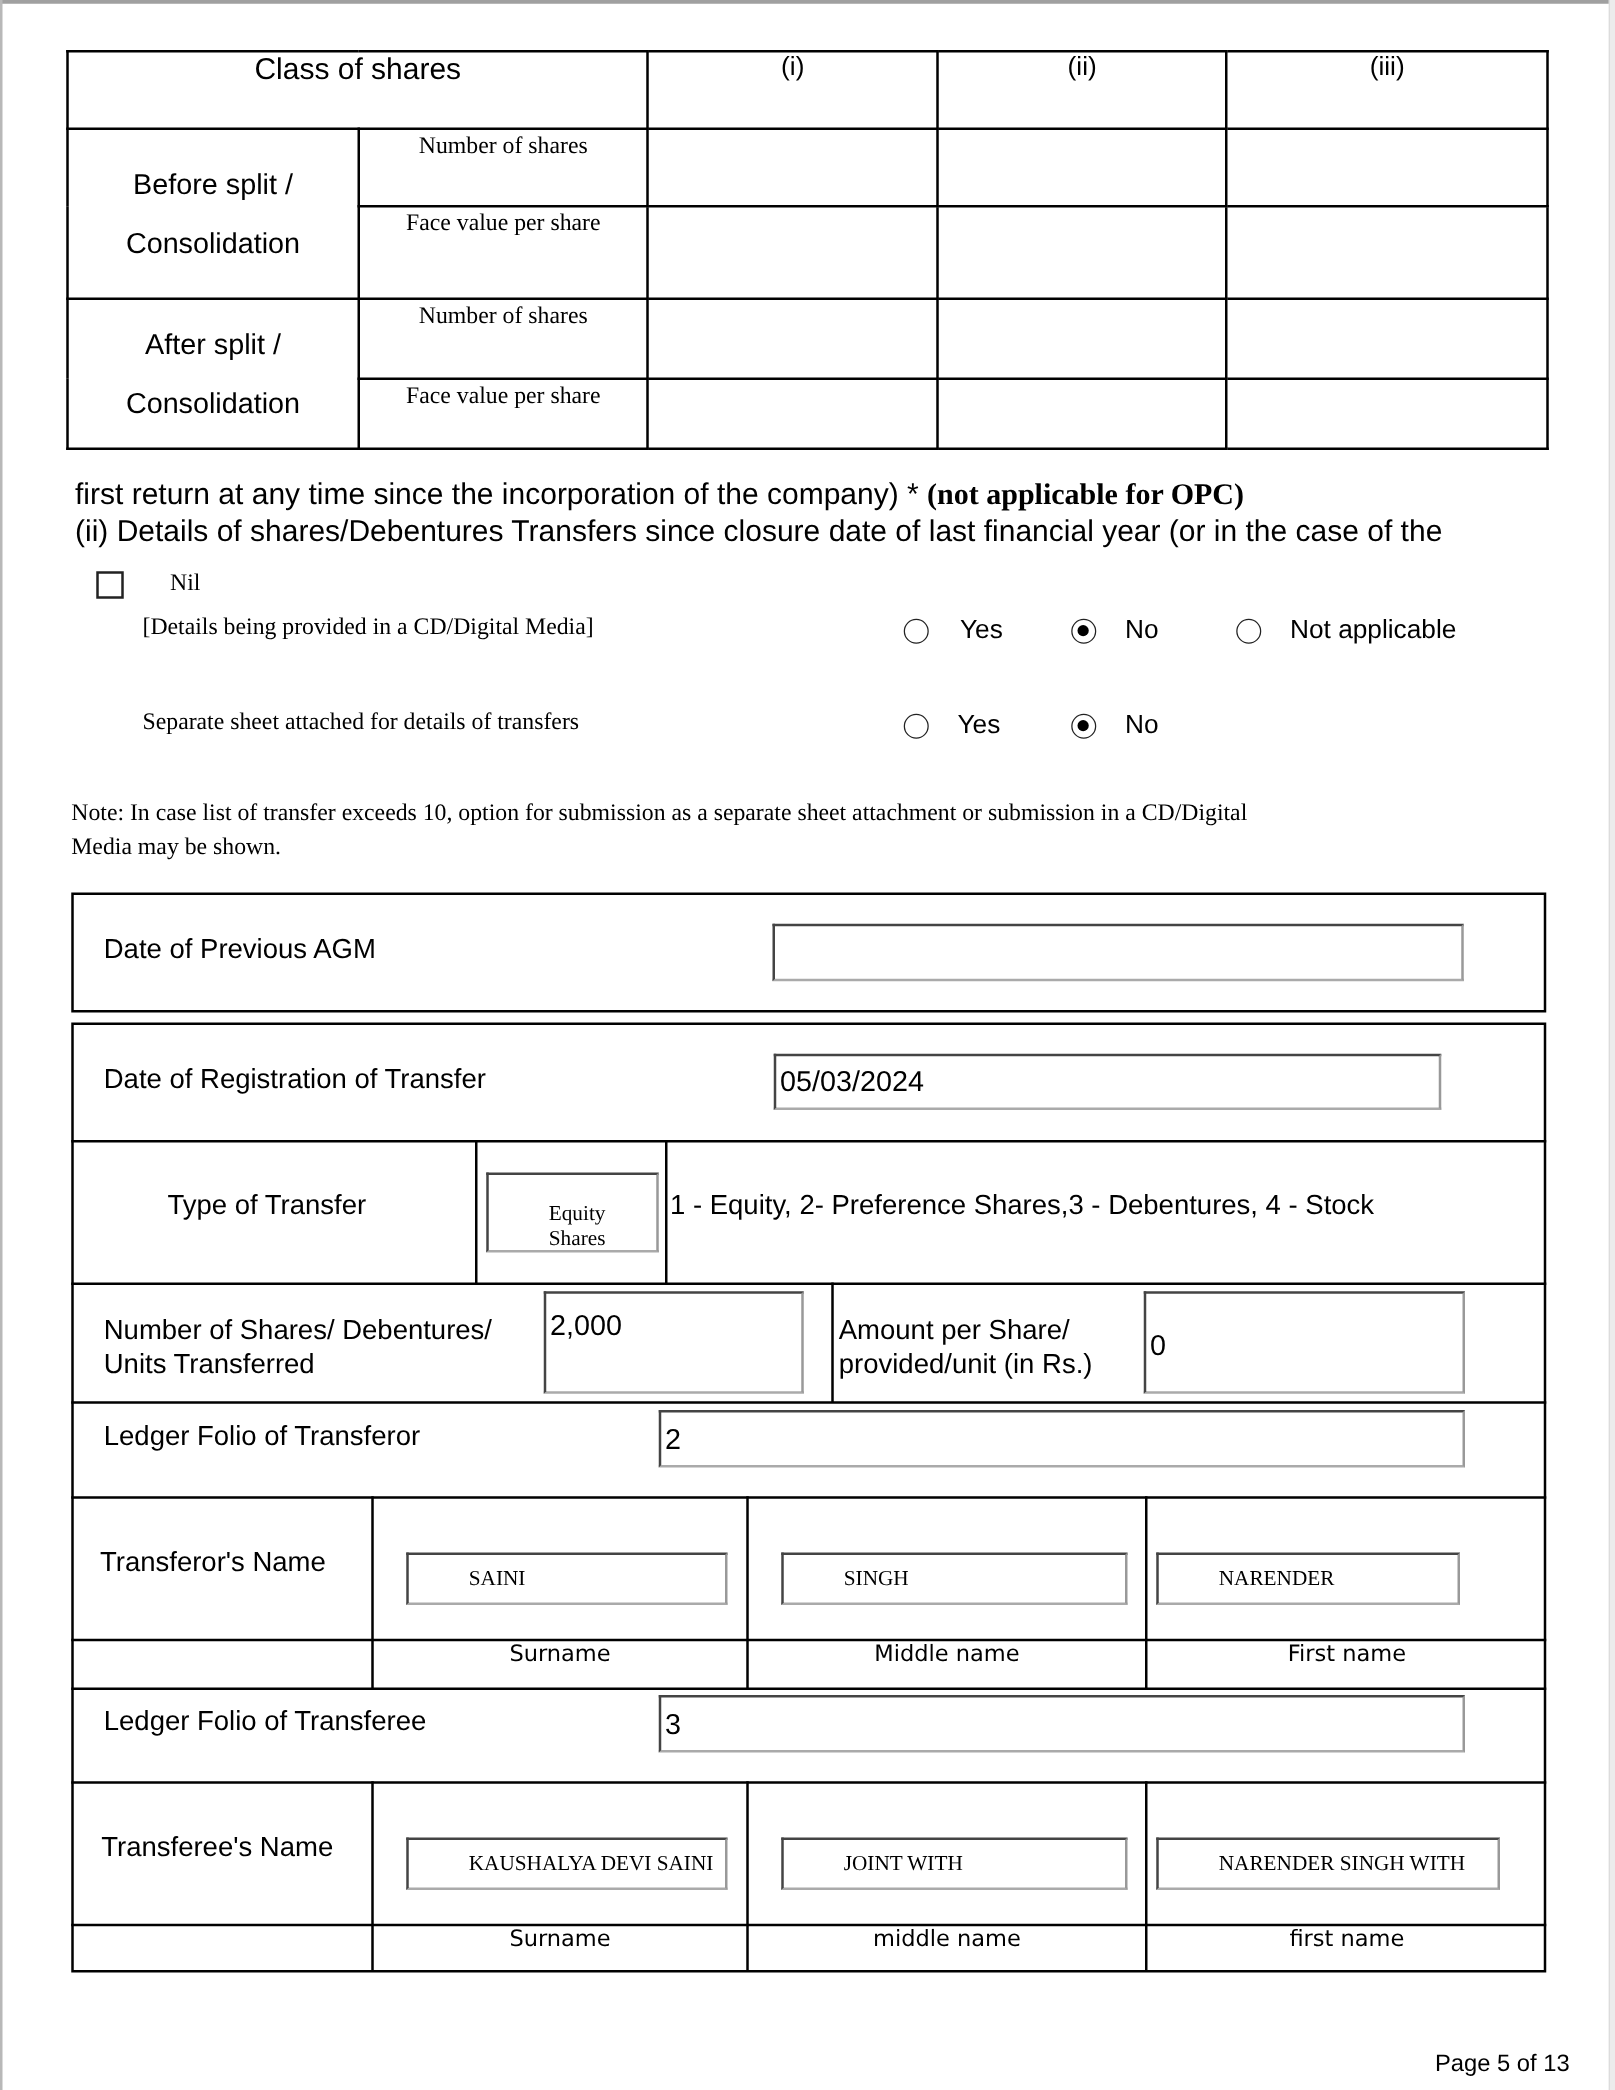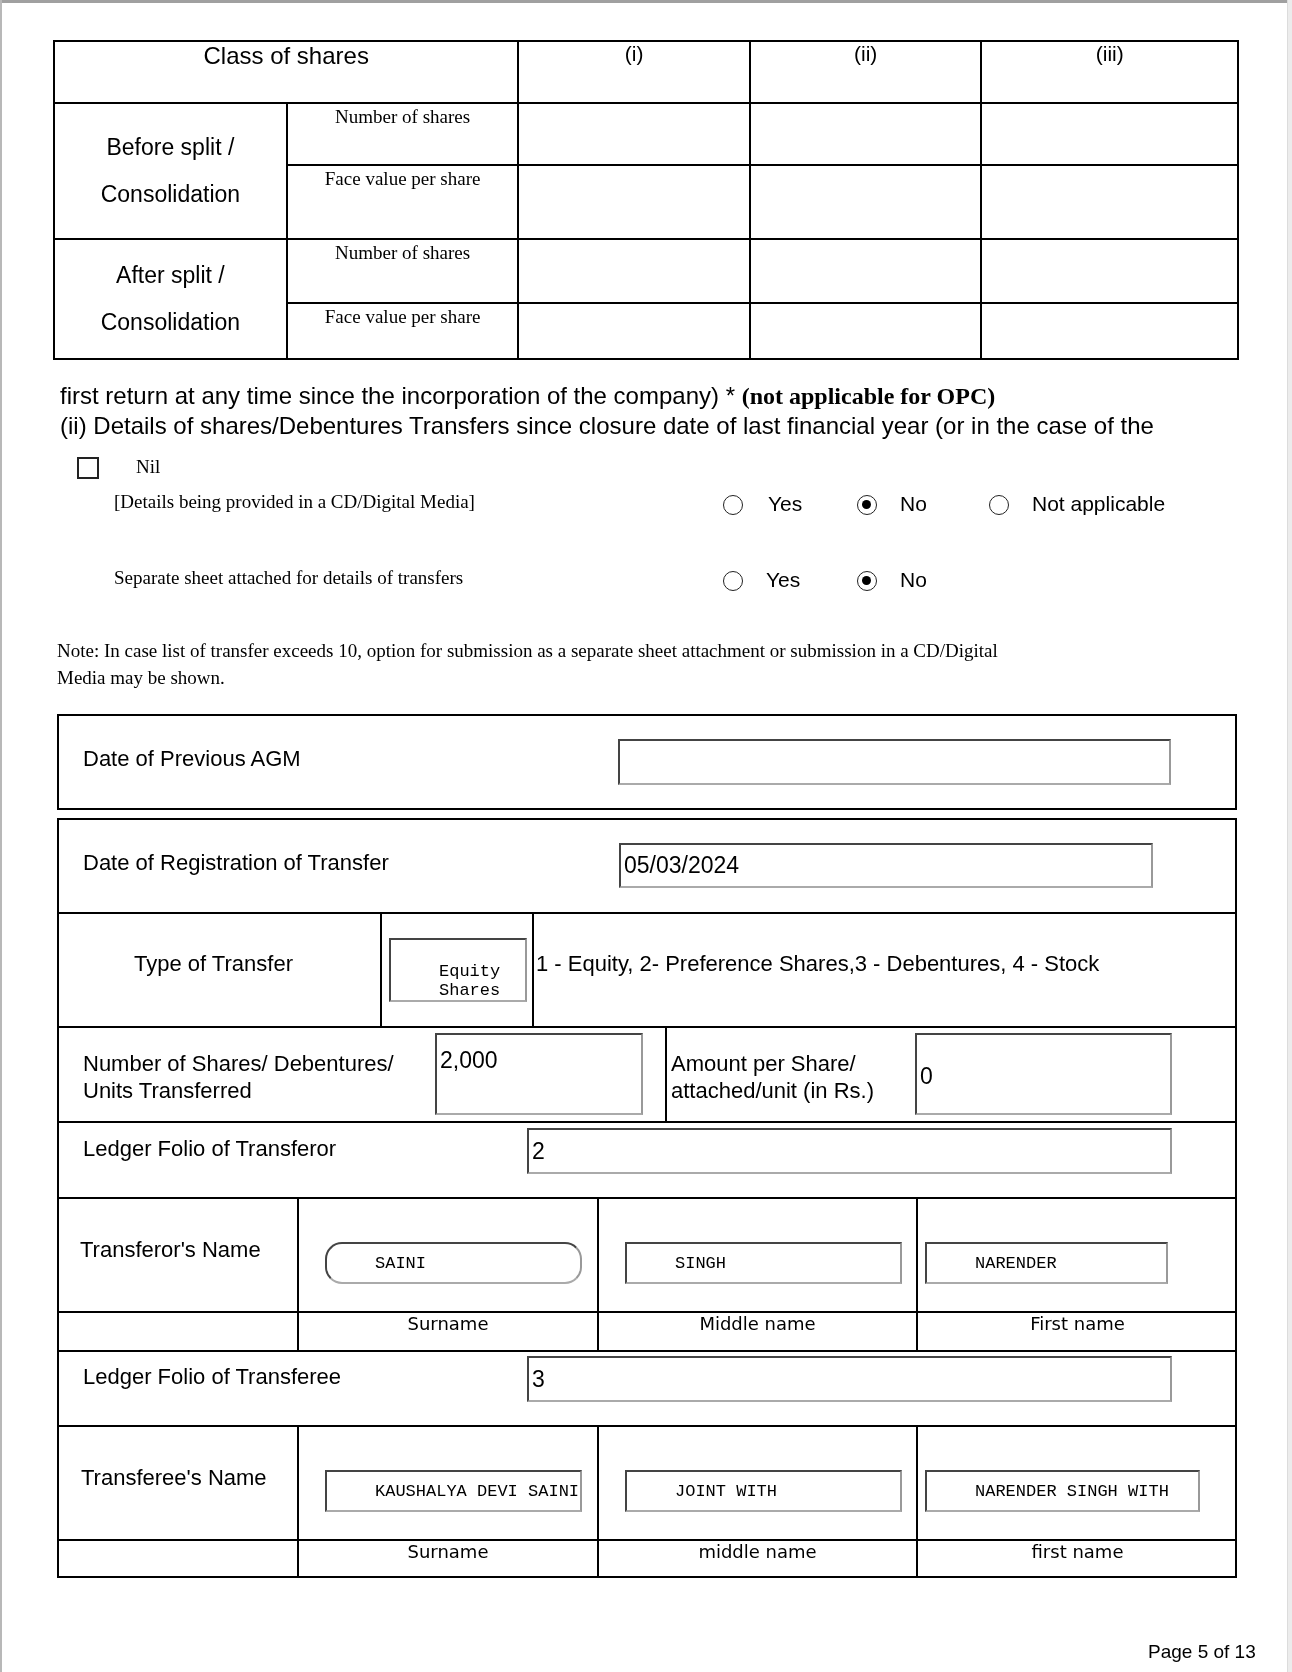--- a/index.html
+++ b/index.html
@@ -24,21 +24,21 @@
   .sublabel { font-family: "Liberation Serif", serif; font-size: 19px; padding-top: 2px !important; }
 
   .section-title { font-size: 24px; line-height: 29px; }
   .txt { font-family: Liberation Serif, serif; font-size: 19px; }
   .lbl { font-size: 22px; }
   .radio { position: absolute; width: 20px; height: 20px; border: 1.5px solid #222; border-radius: 50%; box-sizing: border-box; background: #fff; }
   .radio.on::after { content: ""; position: absolute; left: 4px; top: 4px; width: 9px; height: 9px; border-radius: 50%; background: #000; }
   .checkbox { position: absolute; width: 22px; height: 22px; border: 2px solid #222; box-sizing: border-box; background: #fff; }
   .box { position: absolute; border: 2px solid #000; box-sizing: border-box; }
   .field { position: absolute; box-sizing: border-box; border: 2px solid #444; border-bottom-color: #aaa; border-right-color: #999; background: #fff; padding-left: 3px; font-size: 23px; display: flex; align-items: center; }
-  .field.sm { font-family: Liberation Mono, monospace; font-size: 17px; padding-left: 48px; }
+  .field.sm { font-family: Liberation Serif, serif; font-size: 17px; padding-left: 48px; }
   .caption { position: absolute; font-family: "DejaVu Sans", sans-serif; font-size: 18px; text-align: center; }
 </style>
 </head>
 <body>
 
 <div class="topbar"></div>
 <div class="leftbar"></div>
 <div class="rightbar"></div>
 
 <table class="shares">
@@ -136,34 +136,34 @@
 
 <div class="line" style="left:57px; top:1026px; width:1180px; height:2px;"></div>
 <div class="abs lbl" style="left:83px; top:1050px; line-height:27px;">
   <div>Number of Shares/ Debentures/</div>
   <div>Units Transferred</div>
 </div>
 <div class="field" style="left:435px; top:1033px; width:208px; height:82px; align-items:flex-start; padding-top:12px;">2,000</div>
 <div class="line" style="left:665px; top:1026px; width:2px; height:96px;"></div>
 <div class="abs lbl" style="left:671px; top:1050px; line-height:27px;">
   <div>Amount per Share/</div>
-  <div>attached/unit (in Rs.)</div>
+  <div>provided/unit (in Rs.)</div>
 </div>
 <div class="field" style="left:915px; top:1033px; width:257px; height:82px; align-items:flex-start; padding-top:28px;">0</div>
 
 <div class="line" style="left:57px; top:1121px; width:1180px; height:2px;"></div>
 <div class="abs lbl" style="left:83px; top:1136px;">Ledger Folio of Transferor</div>
 <div class="field" style="left:527px; top:1128px; width:645px; height:46px;">2</div>
 
 <div class="line" style="left:57px; top:1197px; width:1180px; height:2px;"></div>
 <div class="line" style="left:297px; top:1197px; width:2px; height:154px;"></div>
 <div class="line" style="left:597px; top:1197px; width:2px; height:154px;"></div>
 <div class="line" style="left:916px; top:1197px; width:2px; height:154px;"></div>
 <div class="abs lbl" style="left:80px; top:1237px;">Transferor's Name</div>
-<div class="field sm" style="left:325px; top:1242px; width:257px; height:42px;border-radius:17px;">SAINI</div>
+<div class="field sm" style="left:325px; top:1242px; width:257px; height:42px;">SAINI</div>
 <div class="field sm" style="left:625px; top:1242px; width:277px; height:42px;">SINGH</div>
 <div class="field sm" style="left:925px; top:1242px; width:243px; height:42px;">NARENDER</div>
 <div class="line" style="left:57px; top:1311px; width:1180px; height:2px;"></div>
 <div class="caption" style="left:299px; top:1313px; width:298px;">Surname</div>
 <div class="caption" style="left:599px; top:1313px; width:317px;">Middle name</div>
 <div class="caption" style="left:918px; top:1313px; width:319px;">First name</div>
 
 <div class="line" style="left:57px; top:1350px; width:1180px; height:2px;"></div>
 <div class="abs lbl" style="left:83px; top:1364px;">Ledger Folio of Transferee</div>
 <div class="field" style="left:527px; top:1356px; width:645px; height:46px;">3</div>

